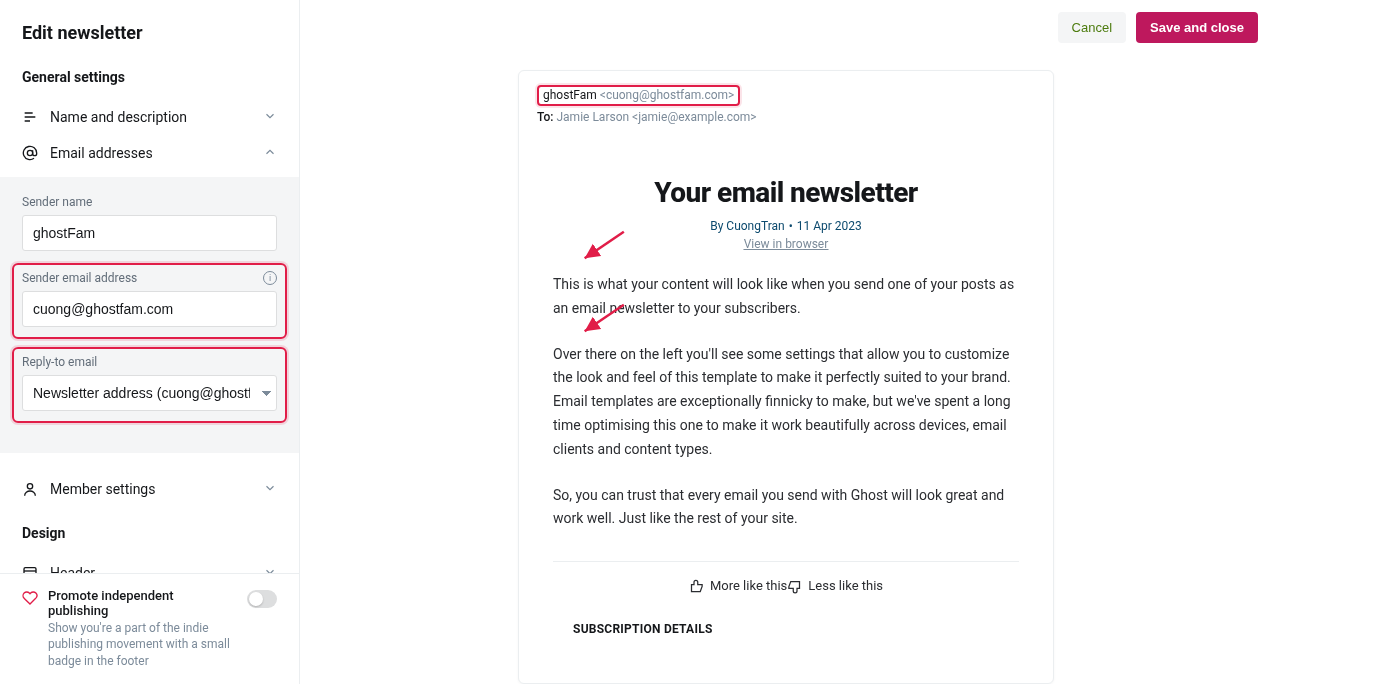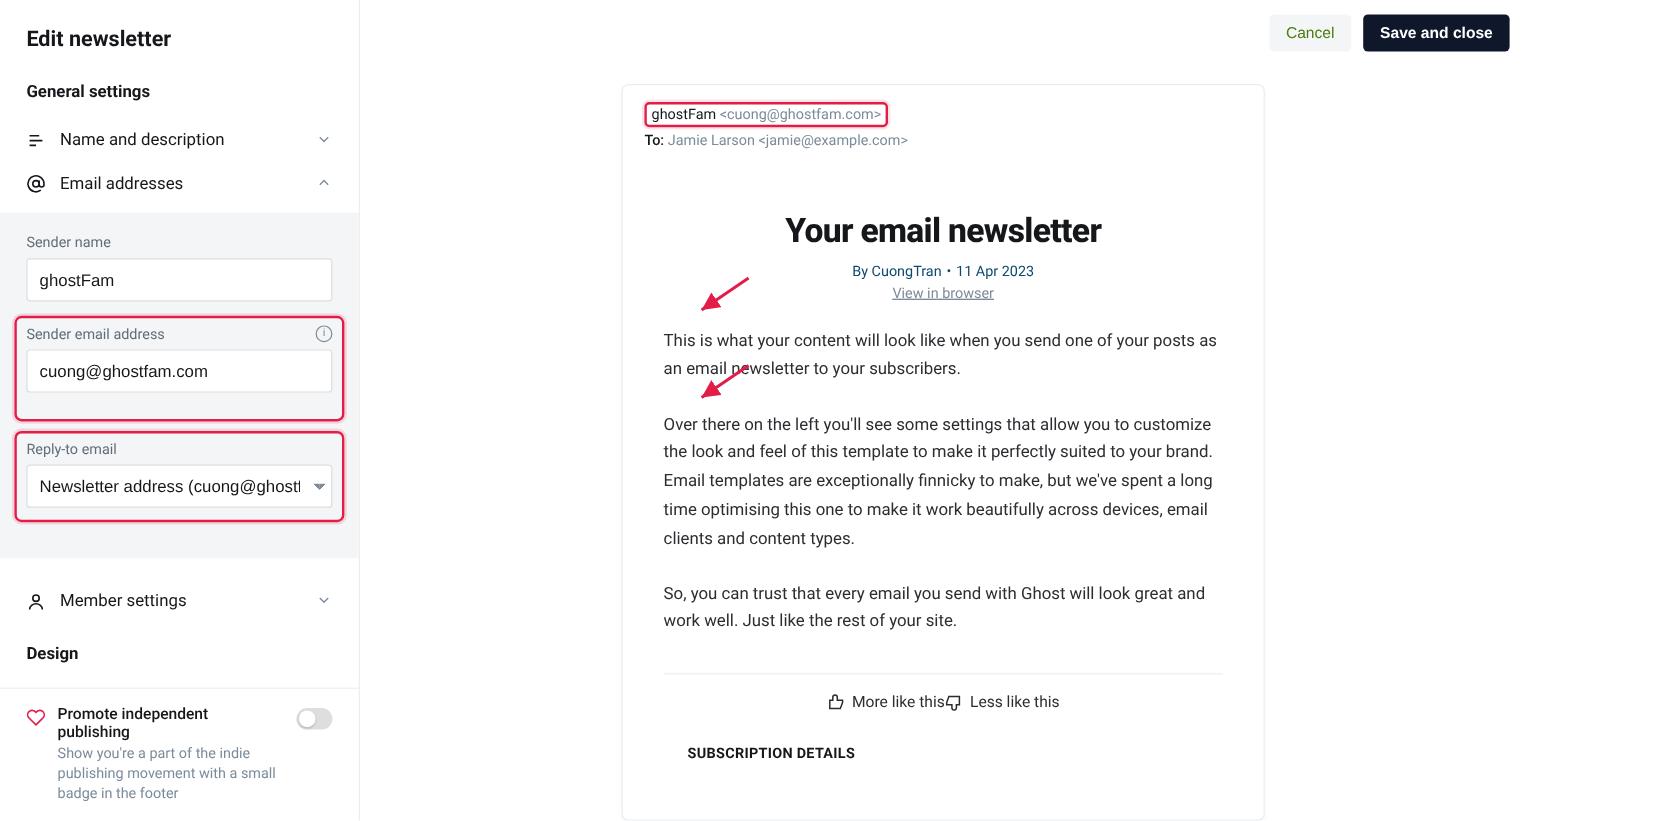--- a/index.html
+++ b/index.html
@@ -26,21 +26,21 @@
   .footer-text .t1 { font-size:13px; color:#15171A; font-weight:500; margin-bottom:2px;}
   .footer-text .t2 { font-size:12px; color:#7c8b9a; line-height:1.4;}
   .toggle { width:30px;height:18px;border-radius:9px;background:#dddedf;position:relative;flex-shrink:0;margin-top:2px; cursor:pointer;}
   .toggle::after{content:"";position:absolute;width:14px;height:14px;border-radius:50%;background:#fff;left:2px;top:2px;box-shadow:0 1px 2px rgba(0,0,0,.2);}
   
   .info-ic{width:14px;height:14px;border:1px solid #7c8b9a;border-radius:50%;display:inline-flex;align-items:center;justify-content:center;font-size:9px;color:#7c8b9a;}
   
   .top-actions { position:absolute; top:12px; right:14px; display:flex; gap:10px; }
   .btn { padding:8px 14px; border-radius:4px; font-size:13px; font-weight:500; cursor:pointer; border:none; }
   .btn-cancel { background:#f4f5f6; color:#4d7c0f; }
-  .btn-save { background:#0f172a; color:#fff; font-weight:600; }
+  .btn-save { background:#be185d; color:#fff; font-weight:600; }
   
   .main { flex:1; overflow:auto; display:flex; justify-content:center; padding-top:70px; position:relative; }
   .preview { width:536px; background:#fff; border:1px solid #ebeef0; border-radius:6px; box-shadow:0 1px 3px rgba(0,0,0,.04); }
   .email-head { padding:14px 18px 10px 18px; font-size:12px; }
   .from-box { display:inline-block; border:2px solid #e11d48; border-radius:4px; padding:1px 4px 2px 4px; box-shadow:0 0 0 2px rgba(225,29,72,.12); }
   .from-name { color:#15171A; }
   .from-email { color:#7c8b9a; }
   .to-line { color:#7c8b9a; margin-top:4px; }
   .to-line b { color:#15171A; font-weight:500;}
   .email-body { padding:24px 34px 16px; }
@@ -94,21 +94,21 @@
 
       <div class="panel">
         <div class="field">
           <div class="panel-label">
               <span>Sender name</span>
             </div>
           <input class="panel-input" value="ghostFam" style="">
         </div>
 
         <div class="redbox">
-          <div class="field" style="margin-bottom:12px;">
+          <div class="field" style="margin-bottom:0;">
             <div class="panel-label">
               <span>Sender email address</span>
               <span class="info-ic">i</span>
             </div>
             <input class="panel-input" value="cuong@ghostfam.com" style="">
           </div>
         </div>
 
         <div class="redbox">
           <div class="field" style="margin-bottom:0;">

